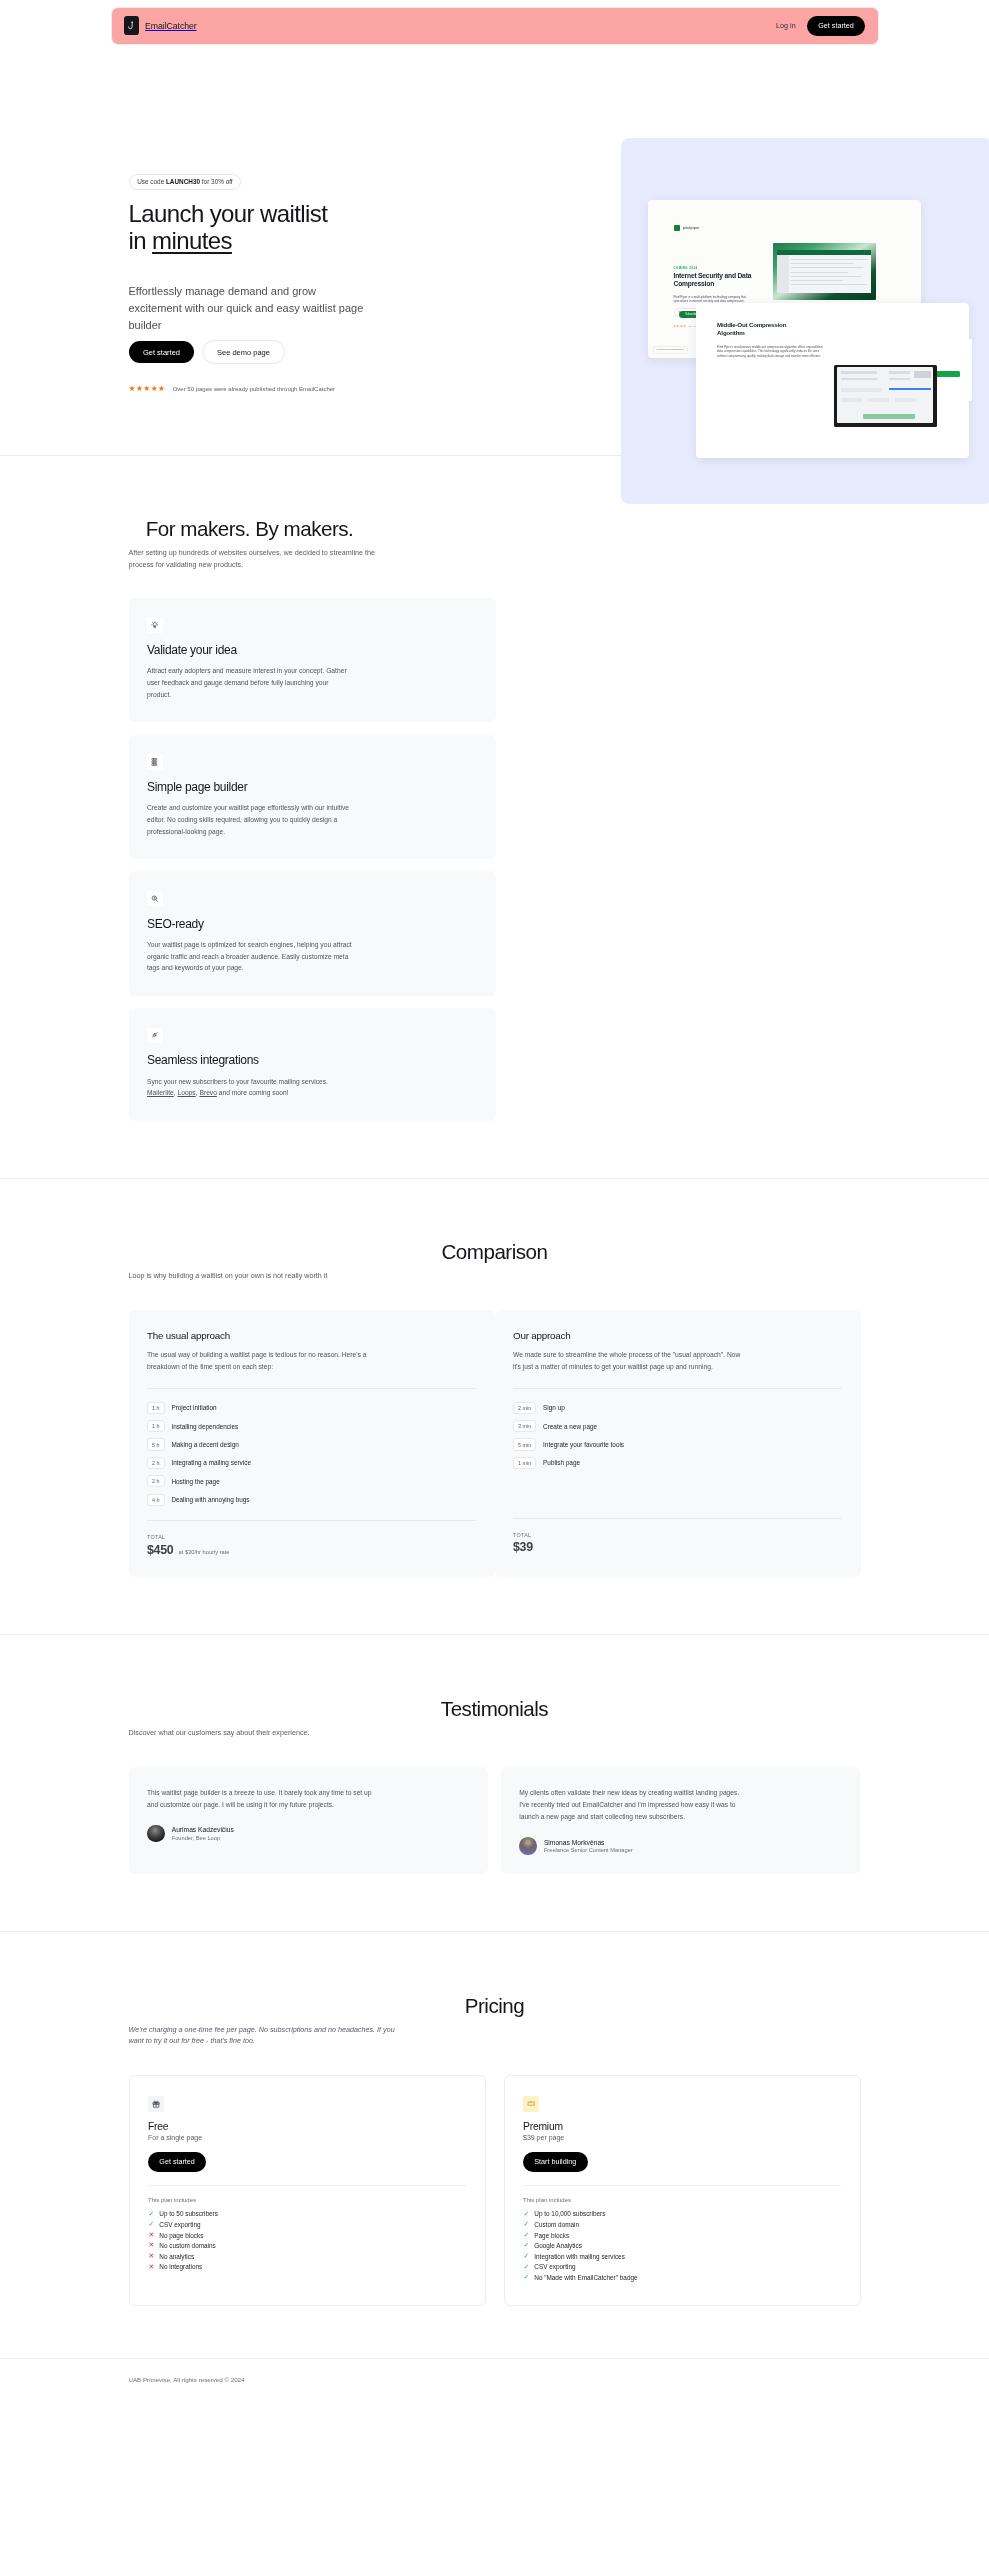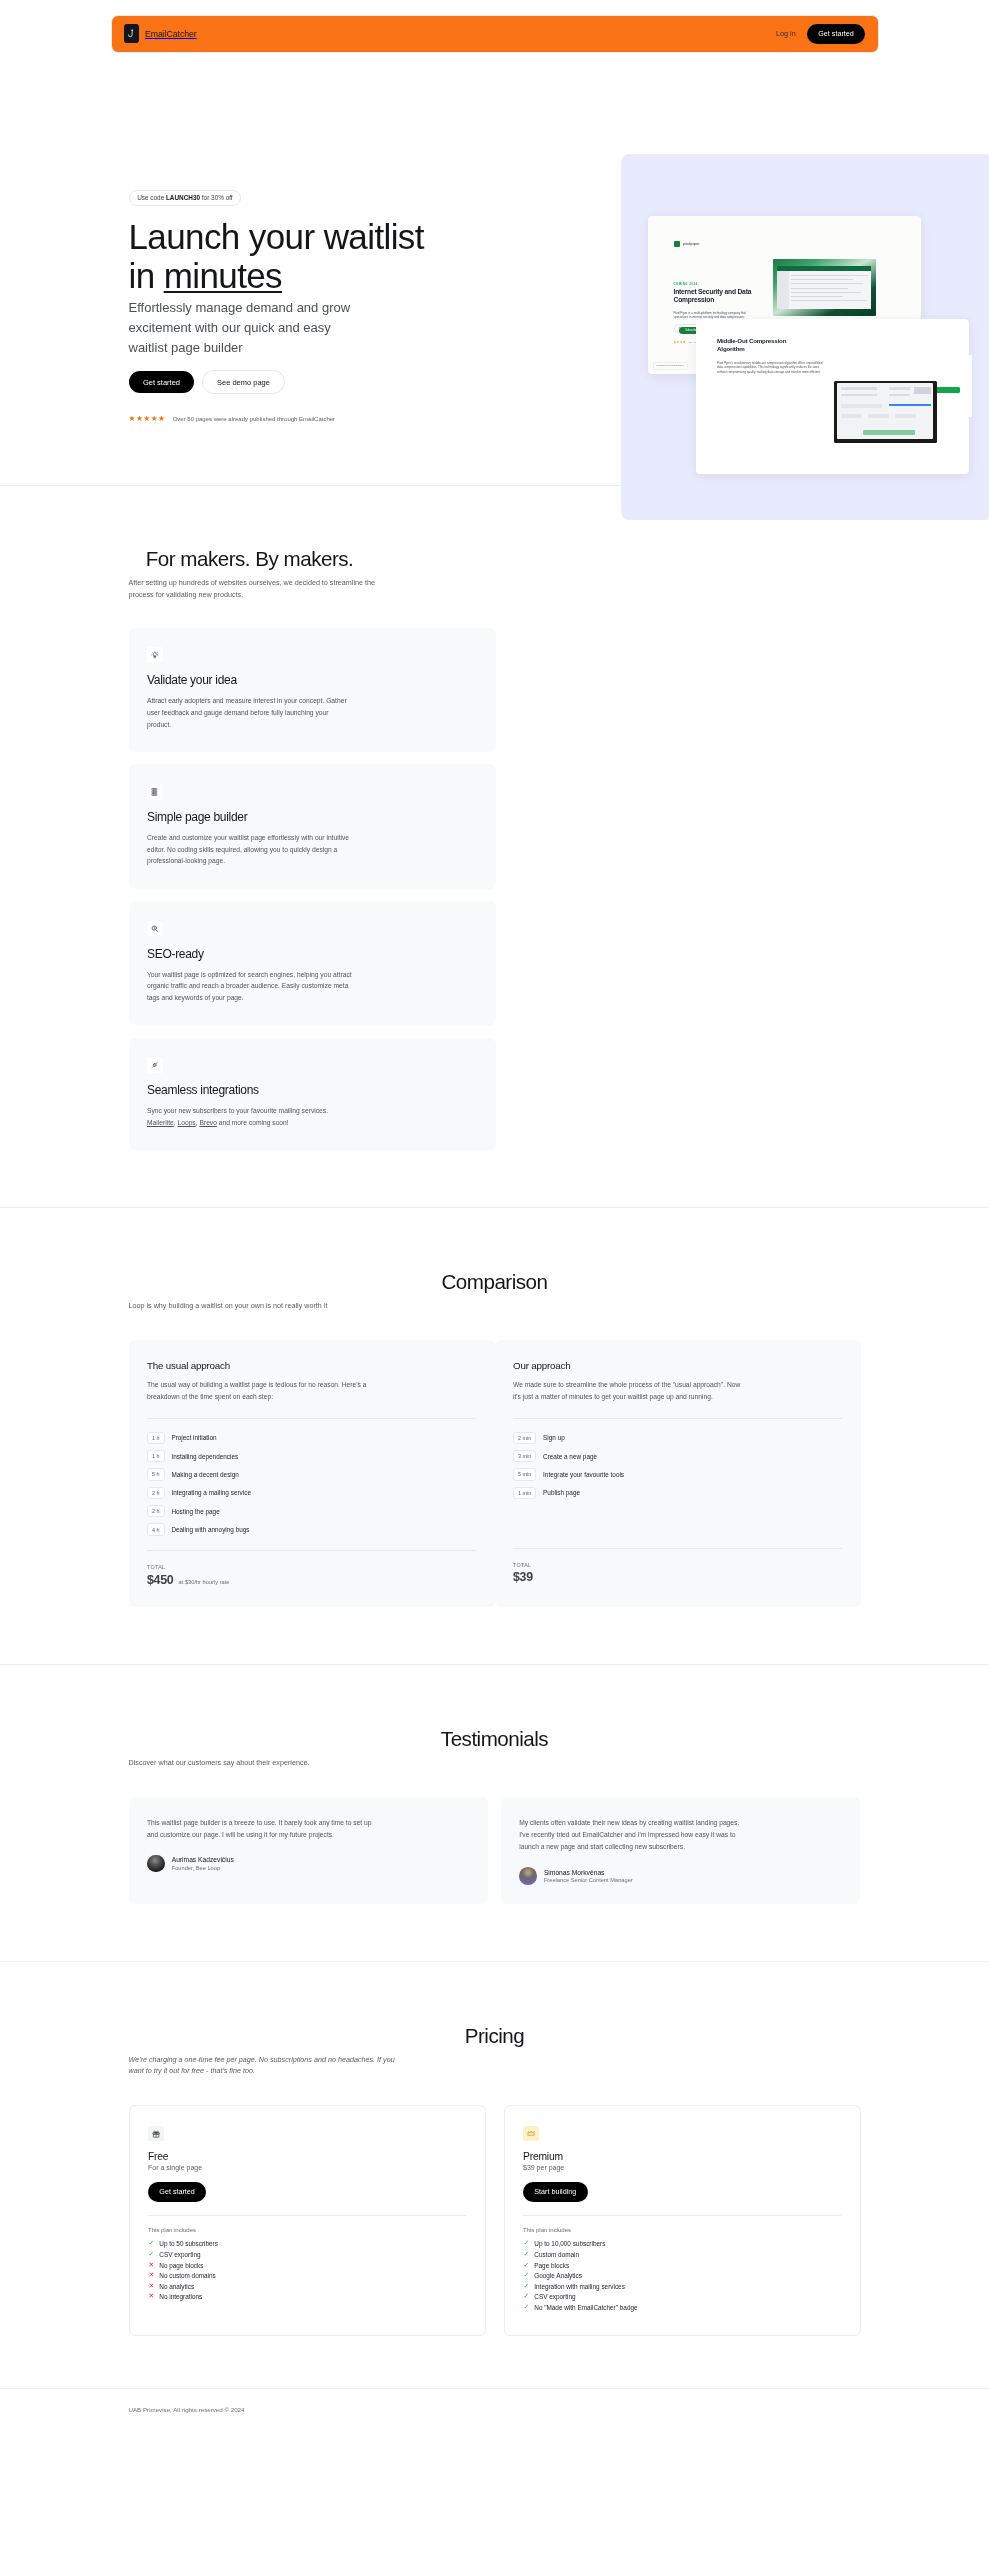--- a/index.html
+++ b/index.html
@@ -8,27 +8,27 @@
     background: #ffffff;
     font-family: "Liberation Sans", sans-serif;
     color: #16181d;
     -webkit-font-smoothing: antialiased;
   }
   body { width: 989px; min-height: 2624px; position: relative; }
 
   
   .nav-outer { padding-top: 6.7px; }
   .nav {
-    width: 768px; margin: 8px auto;
+    width: 768px; margin: 0 auto;
     height: 38px;
     border: 0.5px solid #ececee;
     border-radius: 7.2px;
     display: flex; align-items: center;
     padding: 0 12.4px;
-    background: #f97316;
+    background: #fca5a5;
   }
   .brand { display: flex; align-items: center; gap: 5.7px; }
   .brand-logo {
     width: 15.5px; height: 18.5px; background: #14161c; border-radius: 3.1px;
     display: flex; align-items: center; justify-content: center;
   }
   .brand-logo svg { display:block; }
   .brand-name { font-size: 8.8px; font-weight: 400; letter-spacing: -0.1px; color:#14161c; }
   .nav-spacer { flex: 1; }
   .nav-right { display: flex; align-items: center; gap: 11.3px; }
@@ -53,27 +53,27 @@
     display: inline-block;
     border: 0.5px solid #e6e7ea;
     border-radius: 515px;
     padding: 3.6px 7.7px;
     font-size: 6.4px;
     color: #3a3d45;
     margin-bottom: 11.3px;
   }
   .promo-pill b { font-weight: 700; color:#14161c; }
   h1.hero-title {
-    font-size: 35px; line-height: 1.12; font-weight: 400;
-    letter-spacing: -0.6px; color: #14161c; margin-bottom: 2px;
+    font-size: 24px; line-height: 1.12; font-weight: 400;
+    letter-spacing: -0.6px; color: #14161c; margin-bottom: 28px;
   }
   h1.hero-title u { text-decoration: underline; text-underline-offset: 2.6px; text-decoration-thickness: 1.5px;}
   .hero-sub {
-    font-size: 13px; line-height: 1.55; color: #4b4f58; max-width: 242px;
-    margin-bottom: 12px;
+    font-size: 11px; line-height: 1.55; color: #4b4f58; max-width: 242px;
+    margin-bottom: 6px;
   }
   .hero-ctas { display: flex; gap: 7.2px; align-items: center; margin-bottom: 20.6px; }
   .btn-dark.lg { padding: 6.7px 14.4px; font-size: 7.5px; }
   .btn-ghost {
     background: #fff; border: 0.5px solid #e6e7ea; border-radius: 515px;
     padding: 6.7px 14.4px; font-size: 7.5px; color: #14161c; cursor: pointer;
     font-family: "Liberation Sans", sans-serif;
   }
   .hero-proof { display: flex; align-items: center; gap: 7.2px; }
   .stars { color: #f97316; font-size: 7.7px; letter-spacing: 0.5px; line-height:1; }

